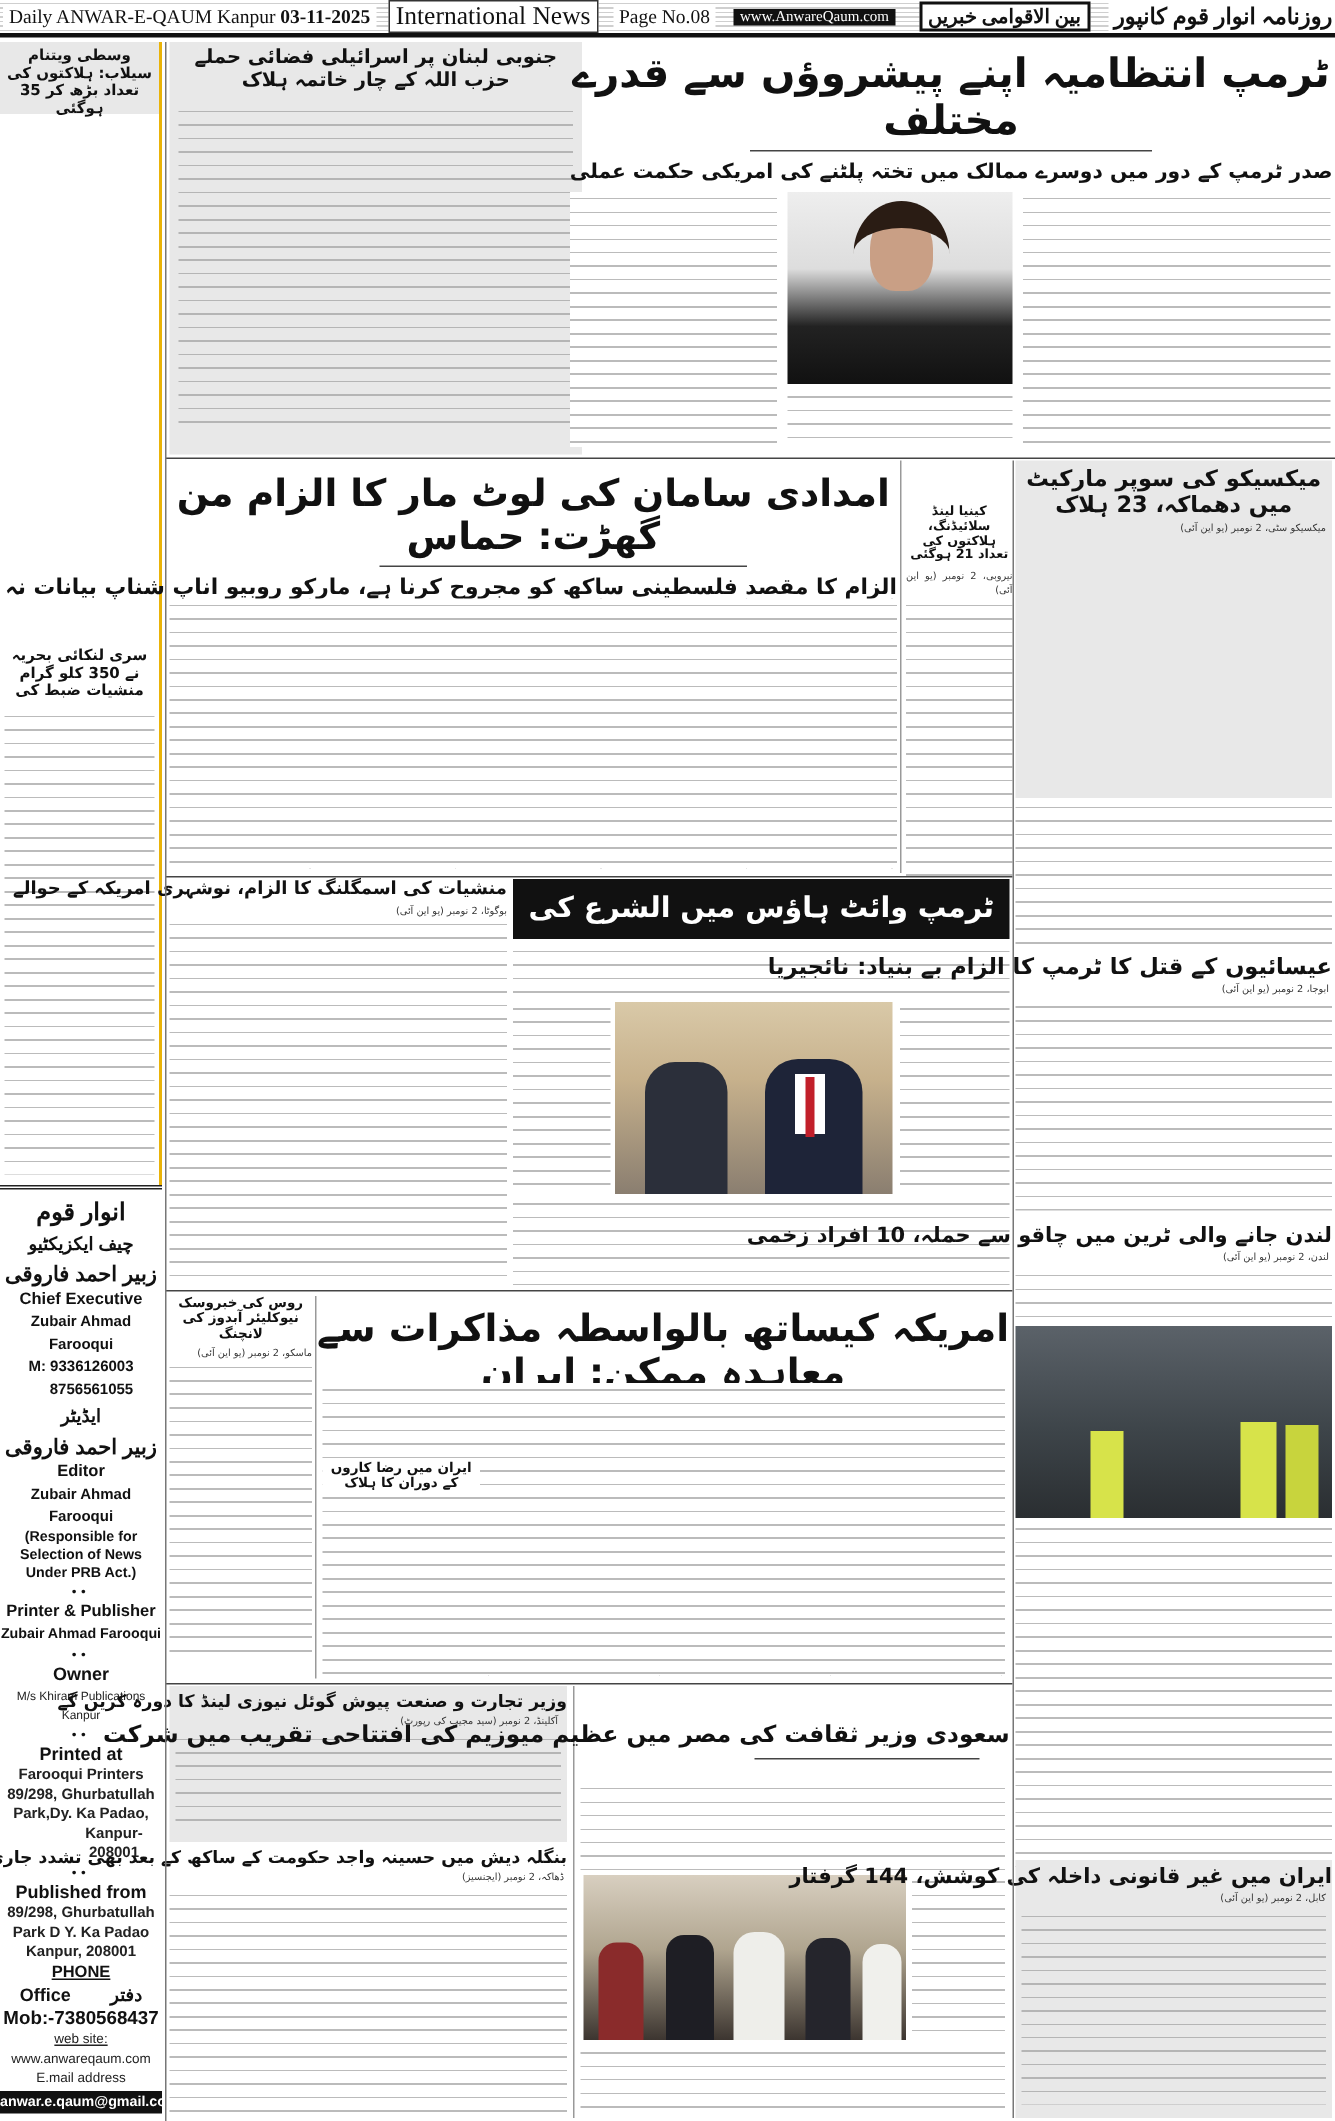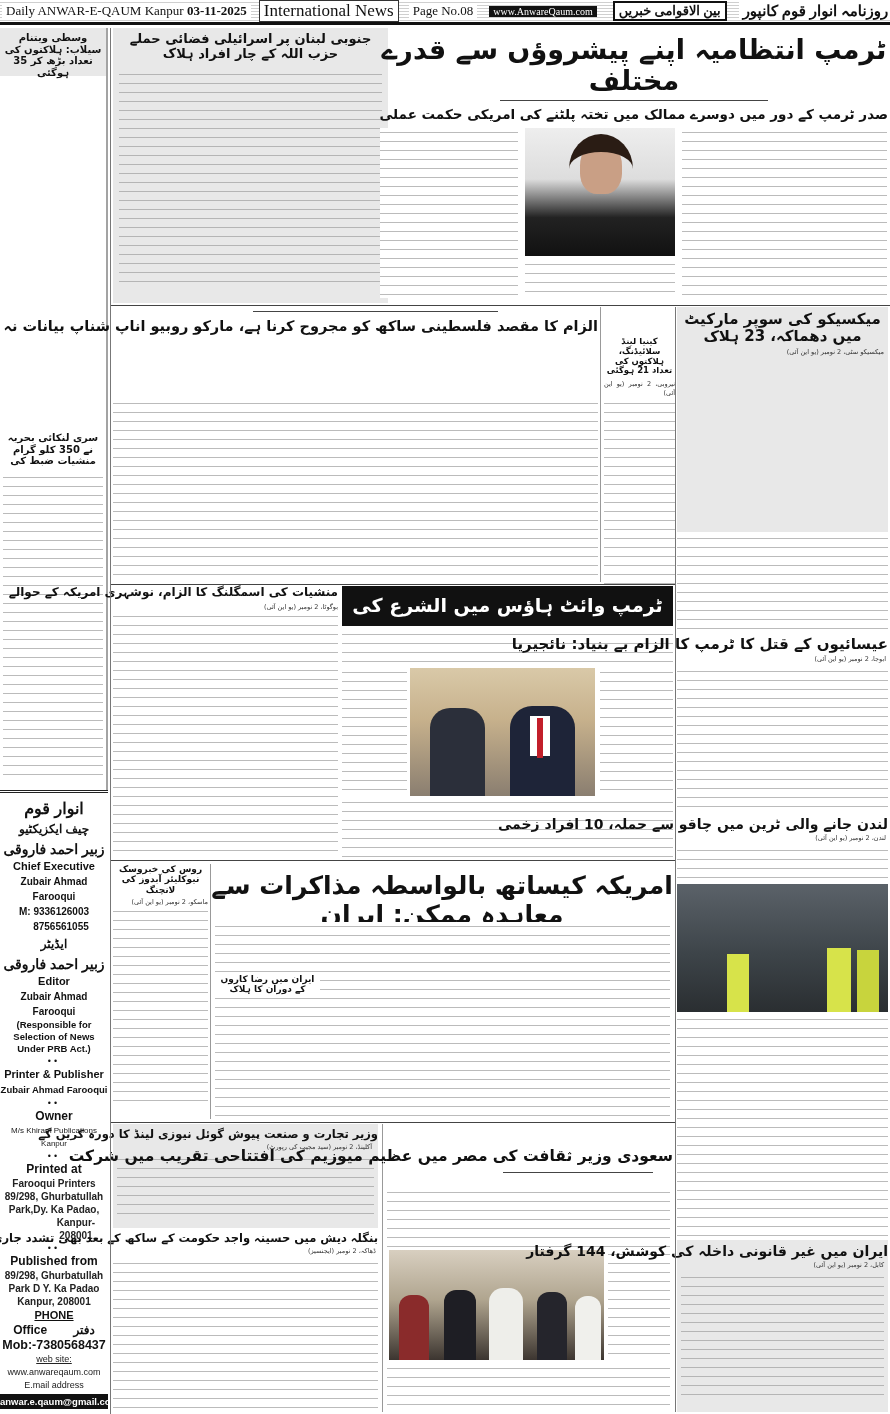--- a/index.html
+++ b/index.html
@@ -13,21 +13,21 @@
   .m-web { background: #111; color: #fff; font-size: 10px; padding: 2px 6px; margin-left: 12px; }
   .m-urdu-section { background: #fff; border: 2px solid #111; font-weight: bold; font-size: 13px; margin-left: 16px; direction: rtl; }
   .m-logo { font-weight: bold; font-size: 15px; margin-left: 12px; direction: rtl; background:#fff; }
   .urdu { direction: rtl; font-family: "DejaVu Sans", sans-serif; }
   .hl { text-align: center; font-weight: bold; line-height: 1.15; }
   .txt { font-size: 6.5px; line-height: 9.4px; color: #333; text-align: justify; direction: rtl; overflow: hidden; }
   .colrule { border-left: 1px solid #999; }
   .rule { border-top: 1px solid #444; }
   .grey { background: #e8e8e8; }
   .photo { background: #777; overflow: hidden; }
-  .sidebar { left: 0; top: 28px; width: 108px; height: 1386px; border-right: 2px solid #a3a3a3; }
+  .sidebar { left: 0; top: 28px; width: 108px; height: 1386px; border-right: 2px solid #eab308; }
   .imprint { left: 0; top: 790px; width: 108px; height: 624px; background:#fff; border-top: 3px double #222; text-align: center; font-family: "Liberation Sans", sans-serif; }
   .imprint .l { font-size: 10px; line-height: 13px; color: #222; }
   .imprint .b { font-size: 12px; font-weight: bold; line-height: 15px; color:#111; }
   .imprint .dot { font-size: 9px; letter-spacing: 3px; line-height: 12px; }
   .imprint .u { font-size: 14px; font-weight: bold; direction: rtl; line-height: 20px; }
   .lines { background: repeating-linear-gradient(180deg, #fff 0 4px, #bbb 4px 5px, #fff 5px 9px); }
 </style>
 </head>
 <body>
 
@@ -88,40 +88,41 @@
   </div>
   <div class="b" style="font-size:12.5px;">Mob:-7380568437</div>
   <div class="l" style="text-decoration:underline;font-size:9px;">web site:</div>
   <div class="l" style="font-size:9px;">www.anwareqaum.com</div>
   <div class="l" style="font-size:9px;">E.mail address</div>
   <div style="background:#111;color:#fff;font-size:9.5px;font-weight:bold;padding:2px 0;margin-top:2px;">anwar.e.qaum@gmail.com</div>
 </div>
 
 <div class="abs grey" style="left:113px;top:28px;width:275px;height:275px;">
   <div class="hl urdu" style="font-size:13px;margin-top:4px;">جنوبی لبنان پر اسرائیلی فضائی حملے</div>
-  <div class="hl urdu" style="font-size:13px;">حزب اللہ کے چار افراد ہلاک</div>
+  <div class="hl urdu" style="font-size:13px;">حزب اللہ کے چار خاتمہ ہلاک</div>
   <div class="lines" style="margin:8px 6px 0;height:220px;background-color:#e8e8e8;background-image:repeating-linear-gradient(180deg,#e8e8e8 0 4px,#b5b5b5 4px 5px,#e8e8e8 5px 9px);"></div>
 </div>
 
 <div class="abs" style="left:380px;top:28px;width:508px;height:275px;">
   <div class="hl urdu" style="font-size:27px;margin-top:6px;">ٹرمپ انتظامیہ اپنے پیشروؤں سے قدرے مختلف</div>
   <div class="rule" style="margin:4px 120px 0;"></div>
   <div class="hl urdu" style="font-size:13.5px;margin-top:6px;white-space:nowrap;overflow:hidden;">صدر ٹرمپ کے دور میں دوسرے ممالک میں تختہ پلٹنے کی امریکی حکمت عملی کا خاتمہ: انٹیلیجنس چیف تلسی گبارڈ</div>
   <div class="abs lines" style="left:0;top:100px;width:138px;height:170px;"></div>
   <div class="abs photo" style="left:145px;top:100px;width:150px;height:128px;background:linear-gradient(180deg,#eee 0,#ddd 40%,#222 70%,#111 100%);">
     <div class="abs" style="left:55px;top:14px;width:42px;height:52px;background:#c99f85;border-radius:45% 45% 40% 40%;"></div>
     <div class="abs" style="left:44px;top:6px;width:64px;height:70px;border-radius:50% 50% 30% 30%;border-top:18px solid #2a1c14;"></div>
   </div>
   <div class="abs lines" style="left:145px;top:232px;width:150px;height:40px;"></div>
   <div class="abs lines" style="left:302px;top:100px;width:205px;height:170px;"></div>
 </div>
 
 <div class="abs rule" style="left:110px;top:305px;width:780px;"></div>
 
 <div class="abs" style="left:113px;top:307px;width:485px;height:275px;">
+  <div class="hl urdu" style="font-size:25px;margin-top:8px;">امدادی سامان کی لوٹ مار کا الزام من گھڑت: حماس</div>
   <div class="rule" style="margin:4px 100px 0 140px;"></div>
   <div class="hl urdu" style="font-size:14.5px;margin-top:6px;white-space:nowrap;">الزام کا مقصد فلسطینی ساکھ کو مجروح کرنا ہے، مارکو روبیو اناپ شناپ بیانات نہ دیں</div>
   <div class="abs lines" style="left:0;top:92px;width:485px;height:180px;background-image:repeating-linear-gradient(180deg,#fff 0 4px,#bbb 4px 5px,#fff 5px 9px),repeating-linear-gradient(90deg,transparent 0 93px,#999 93px 94px,transparent 94px 97px);"></div>
 </div>
 
 <div class="abs colrule" style="left:600px;top:307px;width:75px;height:275px;padding-left:3px;">
   <div class="hl urdu" style="font-size:8.5px;margin-top:30px;">کینیا لینڈ سلائیڈنگ، ہلاکتوں کی تعداد 21 ہوگئی</div>
   <div class="txt" style="margin-top:4px;">نیروبی، 2 نومبر (یو این آئی)</div>
   <div class="lines" style="height:190px;"></div>
 </div>

